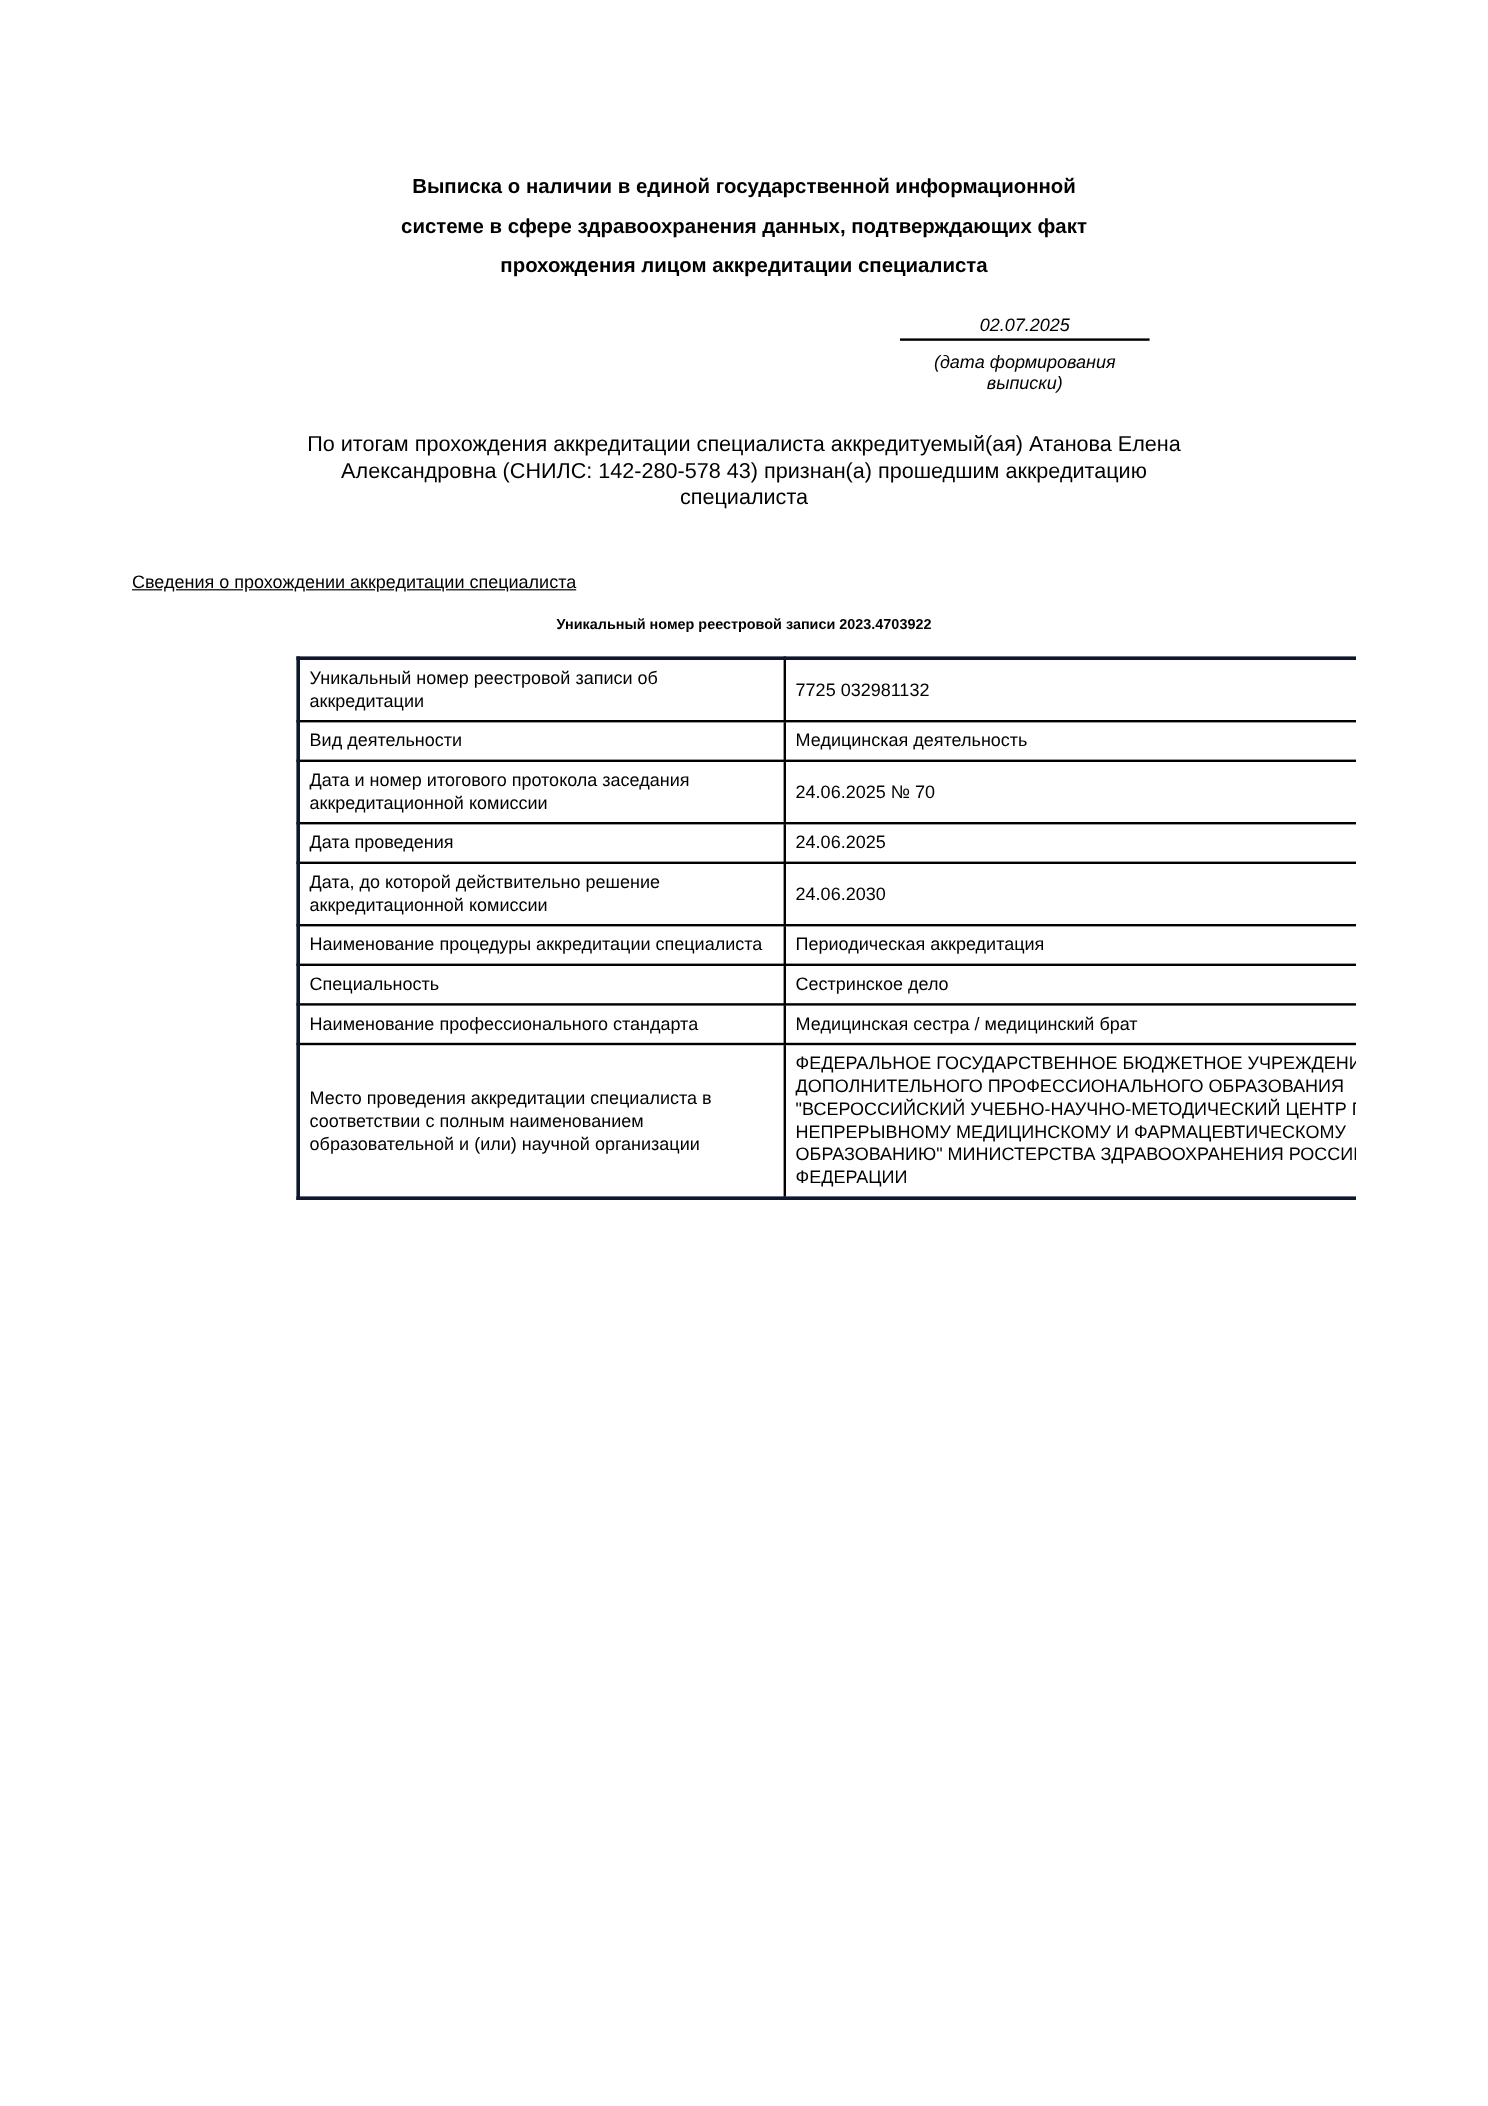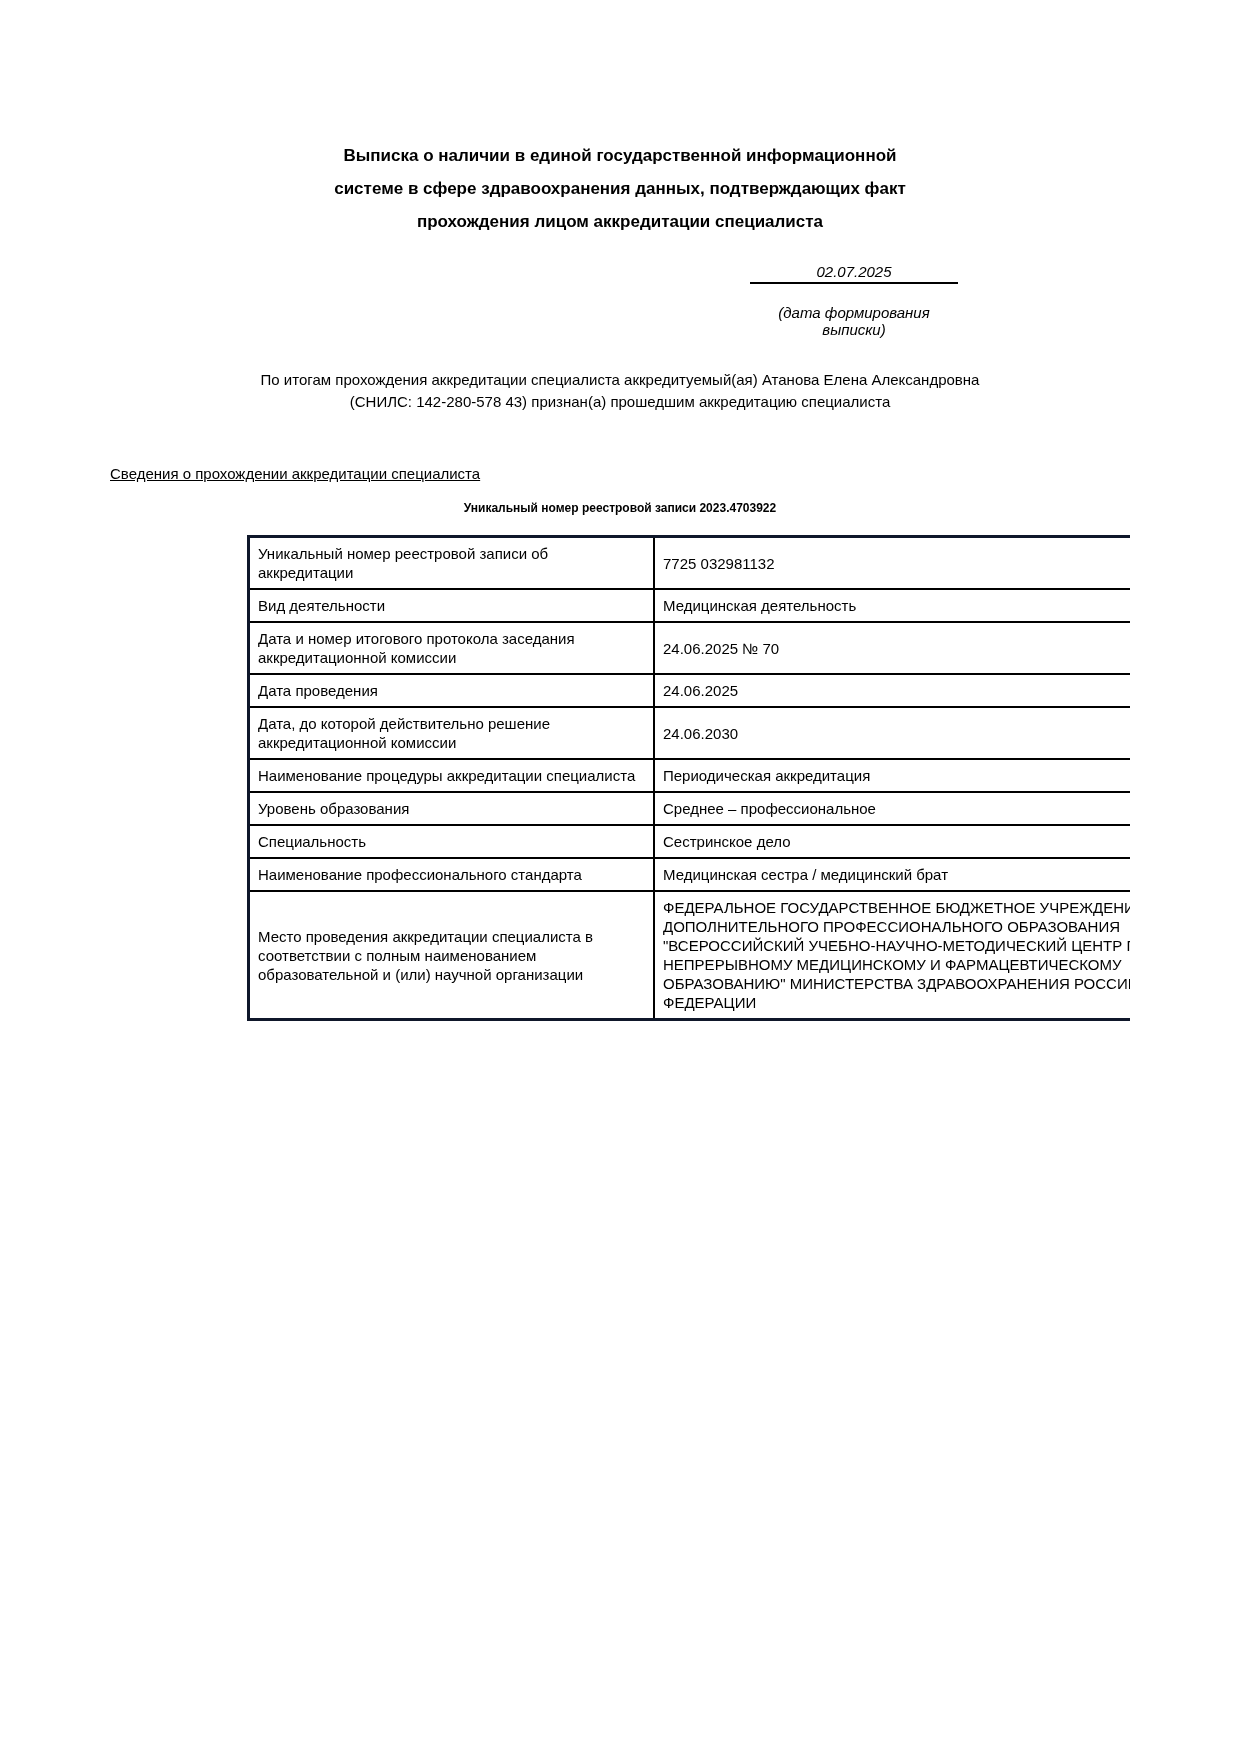--- a/index.html
+++ b/index.html
@@ -32,26 +32,26 @@
     font-size: 15px;
     font-style: italic;
   }
   .date-value {
     display: block;
     padding-bottom: 2px;
     border-bottom: 2px solid #000000;
   }
   .date-caption {
     display: block;
-    padding-top: 20px;
+    padding-top: 10px;
   }
   .intro {
     margin: 31px 137px 0 137px;
     text-align: center;
-    font-size: 15px;
+    font-size: 18px;
     line-height: 22px;
   }
   .section-heading {
     margin-top: 52px;
     font-size: 15px;
     text-decoration: underline;
   }
   .registry-heading {
     margin-top: 19px;
     text-align: center;
@@ -122,24 +122,20 @@
       </tr>
       <tr>
         <td class="label-cell">Дата, до которой действительно решение аккредитационной комиссии</td>
         <td class="value-cell">24.06.2030</td>
       </tr>
       <tr>
         <td class="label-cell">Наименование процедуры аккредитации специалиста</td>
         <td class="value-cell">Периодическая аккредитация</td>
       </tr>
       <tr>
-        <td class="label-cell">Уровень образования</td>
-        <td class="value-cell">Среднее – профессиональное</td>
-      </tr>
-      <tr>
         <td class="label-cell">Специальность</td>
         <td class="value-cell">Сестринское дело</td>
       </tr>
       <tr>
         <td class="label-cell">Наименование профессионального стандарта</td>
         <td class="value-cell">Медицинская сестра / медицинский брат</td>
       </tr>
       <tr>
         <td class="label-cell">Место проведения аккредитации специалиста в соответствии с полным наименованием образовательной и (или) научной организации</td>
         <td class="value-cell">ФЕДЕРАЛЬНОЕ ГОСУДАРСТВЕННОЕ БЮДЖЕТНОЕ УЧРЕЖДЕНИЕ ДОПОЛНИТЕЛЬНОГО ПРОФЕССИОНАЛЬНОГО ОБРАЗОВАНИЯ "ВСЕРОССИЙСКИЙ УЧЕБНО-НАУЧНО-МЕТОДИЧЕСКИЙ ЦЕНТР ПО НЕПРЕРЫВНОМУ МЕДИЦИНСКОМУ И ФАРМАЦЕВТИЧЕСКОМУ ОБРАЗОВАНИЮ" МИНИСТЕРСТВА ЗДРАВООХРАНЕНИЯ РОССИЙСКОЙ ФЕДЕРАЦИИ</td>

